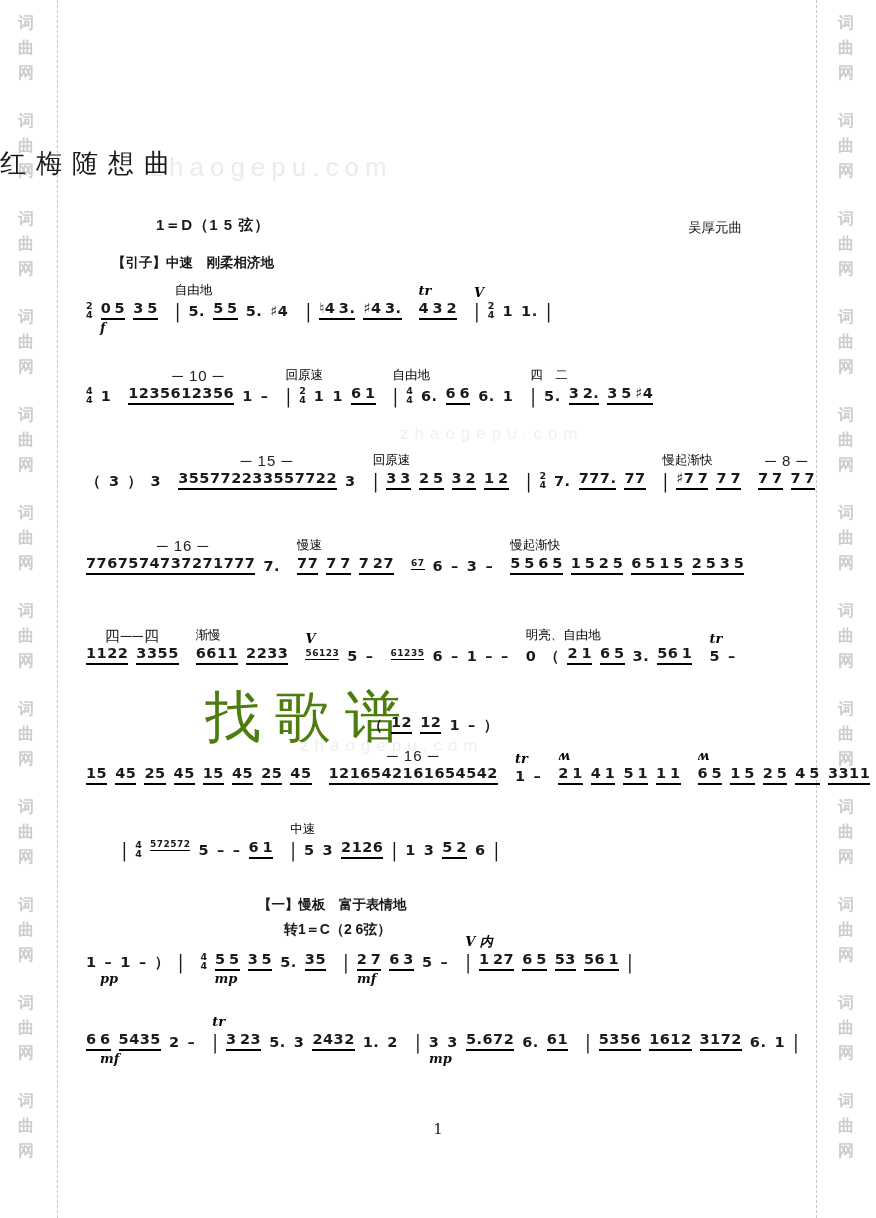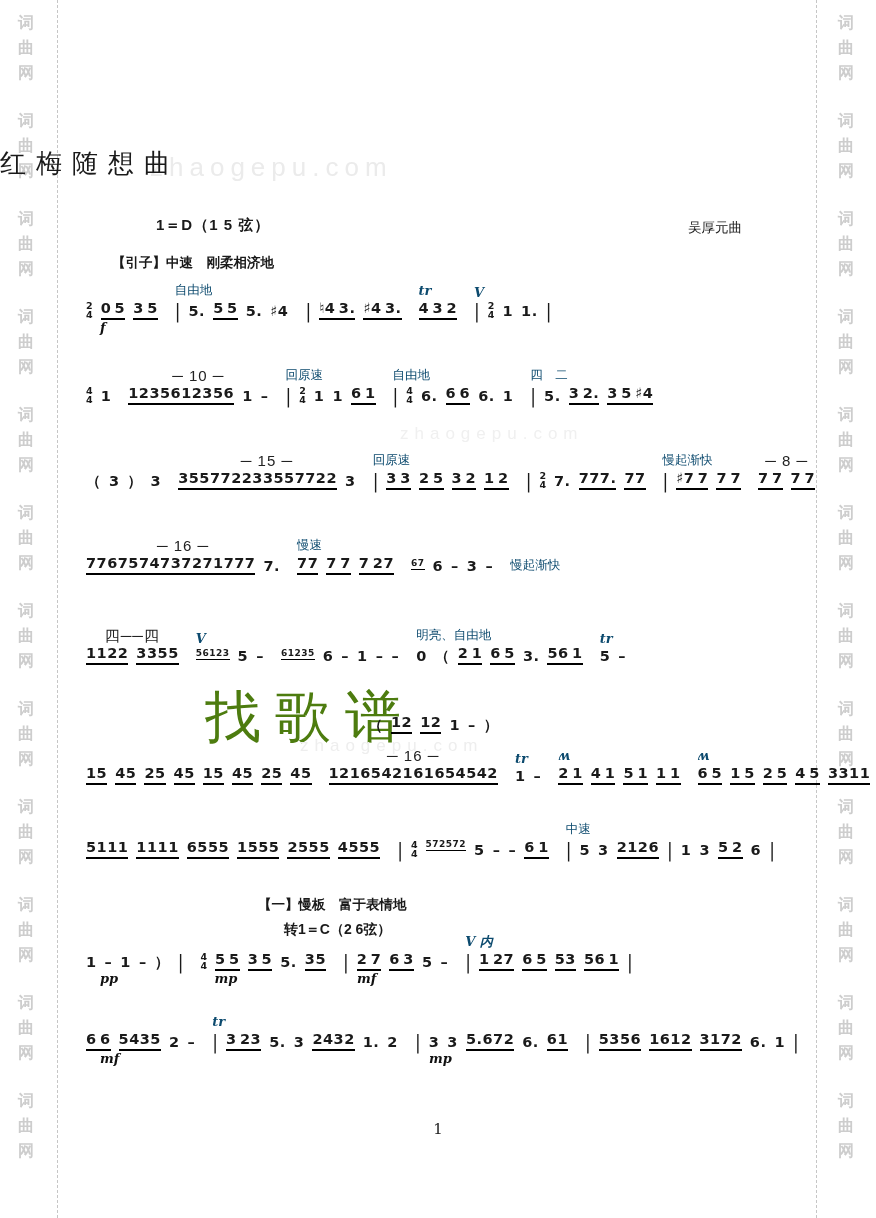--- a/index.html
+++ b/index.html
@@ -28,21 +28,21 @@
   .keyline{position:absolute;left:112px;top:216px;font-size:15px;font-weight:bold;letter-spacing:1px;margin-left:44px;}
   .composer{position:absolute;left:688px;top:219px;font-size:13.5px;}
   .intro{position:absolute;left:112px;top:254px;font-size:13.5px;font-weight:bold;}
   .sec2a{position:absolute;left:258px;top:896px;font-size:13.5px;font-weight:bold;text-align:center;}
   .sec2b{position:absolute;left:284px;top:921px;font-size:14px;font-weight:bold;}
   .pageno{position:absolute;left:0;right:0;top:1120px;text-align:center;font-size:15px;font-family:"DejaVu Serif",serif;}
   
   .sys{position:absolute;left:86px;display:flex;gap:17px;align-items:flex-end;white-space:nowrap;}
   .sys.inset{left:368px;}
   .seg{display:flex;flex-direction:column;}
-  .above{height:17px;font-size:12.5px;line-height:15px;color:#0c4a6e;}
+  .above{height:17px;font-size:12.5px;line-height:15px;color:#000000;}
   .above.orn{font-family:"DejaVu Serif",serif;font-style:italic;font-weight:bold;font-size:13px;}
   .above.tup{font-size:15px;letter-spacing:1px;color:#222;text-align:center;}
   .notes{display:flex;align-items:flex-end;gap:8px;
     font-family:"DejaVu Sans",sans-serif;font-weight:bold;font-size:14.5px;line-height:17px;}
   .below{height:15px;font-family:"DejaVu Serif",serif;font-style:italic;font-weight:bold;
     font-size:13px;color:#111;padding-left:14px;}
   .tok{letter-spacing:0.5px;}
   .tok.beam{border-bottom:2px solid #000;padding-bottom:1px;}
   .tok.grace{font-size:9px;line-height:10px;align-self:flex-start;border-bottom-width:1.5px;}
   .bar{font-weight:normal;font-size:17px;transform:scaleY(1.15);}
@@ -395,29 +395,43 @@
           <span class="tok beam grace">67</span>
           <span class="tok">6</span>
           <span class="tok">–</span>
           <span class="tok">3</span>
           <span class="tok">–</span>
         </div>
         <div class="below">&nbsp;</div>
       </div>
       <div class="seg">
         <div class="above">慢起渐快</div>
+        <div class="notes">
+          <span class="tok beam">5 5 6 5</span>
+          <span class="tok beam">1 5 2 5</span>
+          <span class="tok beam">6 5 1 5</span>
+          <span class="tok beam">2 5 3 5</span>
+        </div>
         <div class="below">&nbsp;</div>
       </div>
     </div>
   <div class="sys" style="top:628px">
       <div class="seg">
         <div class="above tup">四──四</div>
         <div class="notes">
           <span class="tok beam">1122</span>
           <span class="tok beam">3355</span>
+        </div>
+        <div class="below">&nbsp;</div>
+      </div>
+      <div class="seg">
+        <div class="above">渐慢</div>
+        <div class="notes">
+          <span class="tok beam">6611</span>
+          <span class="tok beam">2233</span>
         </div>
         <div class="below">&nbsp;</div>
       </div>
       <div class="seg">
         <div class="above orn">V</div>
         <div class="notes">
           <span class="tok beam grace">56123</span>
           <span class="tok">5</span>
           <span class="tok">–</span>
         </div>
@@ -518,28 +532,20 @@
           <span class="tok beam">2 5</span>
           <span class="tok beam">4 5</span>
           <span class="tok beam">3311</span>
         </div>
         <div class="below">&nbsp;</div>
       </div>
     </div>
   <div class="sys" style="top:822px">
       <div class="seg">
         <div class="above">&nbsp;</div>
-        <div class="notes">
-          <span class="tok beam">5111</span>
-          <span class="tok beam">1111</span>
-          <span class="tok beam">6555</span>
-          <span class="tok beam">1555</span>
-          <span class="tok beam">2555</span>
-          <span class="tok beam">4555</span>
-        </div>
         <div class="below">&nbsp;</div>
       </div>
       <div class="seg">
         <div class="above">&nbsp;</div>
         <div class="notes">
           <span class="bar">|</span>
           <span class="frac">
             <i>4</i>
             <i>4</i>
           </span>

